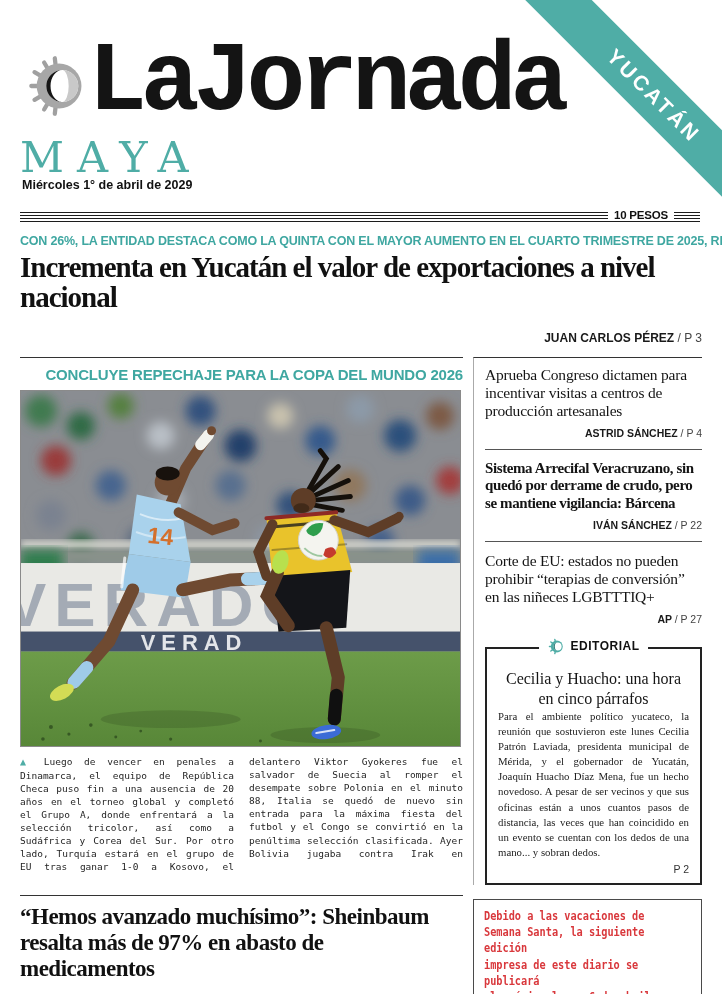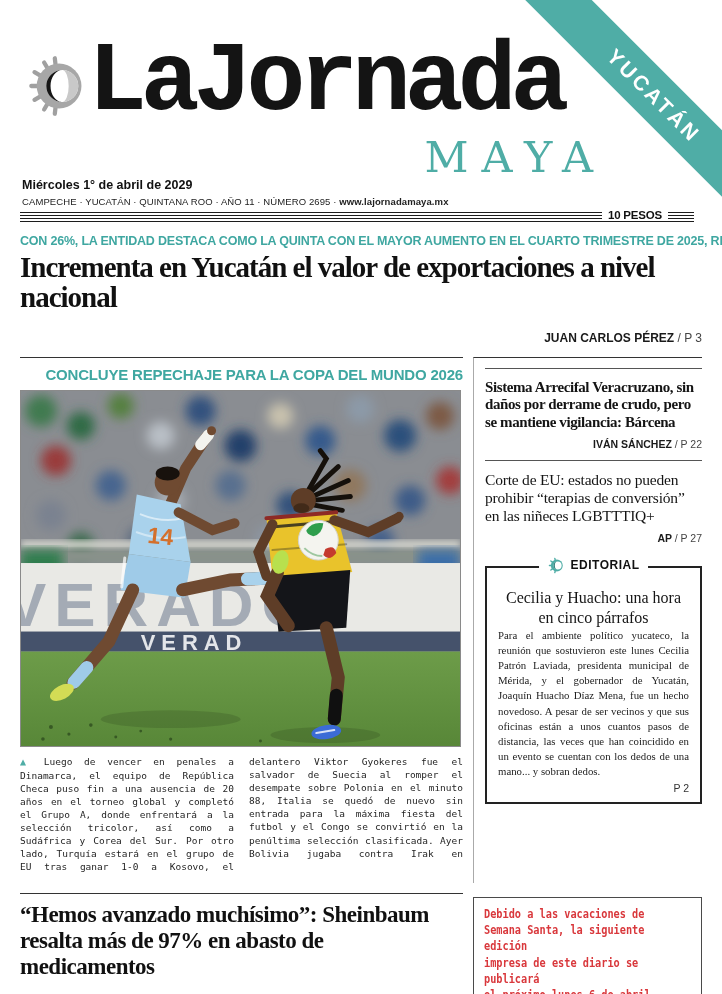--- a/index.html
+++ b/index.html
@@ -21,29 +21,29 @@
   }
   
   .masthead{ position:relative; height:196px; z-index:2; }
   .sun-logo{ position:absolute; top:30px; left:6px; width:64px; height:64px; }
   .logo-text{
     position:absolute; top:8px; left:68px;
     font-family:Liberation Mono, monospace; font-weight:bold;
     font-size:98px; letter-spacing:-6px; color:#141414; line-height:1.05;
   }
   .maya{
-    position:absolute; top:108px; left:0; width:586px; text-align:right;
+    position:absolute; top:108px; left:0; width:586px; text-align:left;
     font-family:"DejaVu Serif", serif; font-size:43px; letter-spacing:13px;
     color:#4FADA6;
   }
   .dateline{ position:absolute; top:154px; left:2px; font-size:12.5px; font-weight:bold; color:#111; }
   .edition-line{ position:absolute; top:172px; left:2px; font-size:9.5px; color:#222; letter-spacing:.1px; }
   .edition-line b{ font-weight:bold; }
   .rules-band{
-    position:absolute; top:188px; left:0; right:8px; height:11px;
+    position:absolute; top:188px; left:0; right:2px; height:11px;
     background:repeating-linear-gradient(#1c1c1c 0 1px, #ffffff 1px 3px);
   }
   .price{
     position:absolute; right:26px; top:-3px; background:#fff; padding:0 6px;
     font-size:11.5px; font-weight:bold; color:#111; letter-spacing:-.2px;
   }
   
   .kicker{
     margin-top:14px; font-size:12.5px; font-weight:bold; color:#3FA7A1;
     letter-spacing:-.2px; white-space:nowrap;
@@ -142,23 +142,20 @@
         </g>
         <circle cx="31" cy="30" r="21" fill="#a7a7a7"></circle>
         <circle cx="34" cy="30" r="15" fill="#ffffff"></circle>
         <path d="M34,15 a15,15 0 0 0 0,30 a11,15 0 0 1 0,-30 Z" fill="#161616"></path>
         <path d="M34,15 a15,15 0 0 1 0,30 a6,15 0 0 0 0,-30 Z" fill="#c9c9c9"></path>
       </svg>
     </span>
     <span class="logo-text">LaJornada</span>
     <div class="maya">MAYA</div>
     <div class="dateline">Miércoles 1° de abril de 2029</div>
-    <div class="edition-line">
-      <span>CAMPECHE · YUCATÁN · QUINTANA ROO · AÑO 11 · NÚMERO 2695 · </span><b>www.lajornadamaya.mx</b>
-    </div>
     <div class="rules-band">
       <span class="price">10 PESOS</span>
     </div>
   </header>
 
   <div class="kicker">CON 26%, LA ENTIDAD DESTACA COMO LA QUINTA CON EL MAYOR AUMENTO EN EL CUARTO TRIMESTRE DE 2025, REVELA INEGI</div>
   <h1 class="lead-headline">Incrementa en Yucatán el valor de exportaciones a nivel nacional</h1>
   <div class="lead-byline">
     <span>JUAN CARLOS PÉREZ </span><span class="byline-page">/ P 3</span>
   </div>
@@ -290,24 +287,30 @@
 
       <div class="caption">
         <span class="tri">▲</span><span> Luego de vencer en penales a Dinamarca, el equipo de República Checa puso fin a una ausencia de 20 años en el torneo global y completó el Grupo A, donde enfrentará a la selección tricolor, así como a Sudáfrica y Corea del Sur. Por otro lado, Turquía estará en el grupo de EU tras ganar 1-0 a Kosovo, el delantero Viktor Gyokeres fue el salvador de Suecia al romper el desempate sobre Polonia en el minuto 88, Italia se quedó de nuevo sin entrada para la máxima fiesta del futbol y el Congo se convirtió en la penúltima selección clasificada. Ayer Bolivia jugaba contra Irak en Monterrey para decidir quién completa el Grupo I.</span>
         
         
       </div>
     </div>
 
     <div class="col-right">
 
+      <div class="r-article">
+        <div class="r-head">Aprueba Congreso dictamen para incentivar visitas a centros de producción artesanales</div>
+        <div class="r-byline">
+          <span>ASTRID SÁNCHEZ </span><span class="byline-page">/ P 4</span>
+        </div>
+      </div>
       <div class="r-rule"></div>
 
       <div class="r-article">
-        <div class="r-head bold">Sistema Arrecifal Veracruzano, sin daños por derrame de crudo, pero se mantiene vigilancia: Bárcena</div>
+        <div class="r-head bold">Sistema Arrecifal Veracruzano, sin quedó por derrame de crudo, pero se mantiene vigilancia: Bárcena</div>
         <div class="r-byline">
           <span>IVÁN SÁNCHEZ </span><span class="byline-page">/ P 22</span>
         </div>
       </div>
       <div class="r-rule"></div>
 
       <div class="r-article">
         <div class="r-head">Corte de EU: estados no pueden prohibir “terapias de conversión” en las niñeces LGBTTTIQ+</div>
         <div class="r-byline">
           <span>AP </span><span class="byline-page">/ P 27</span>

